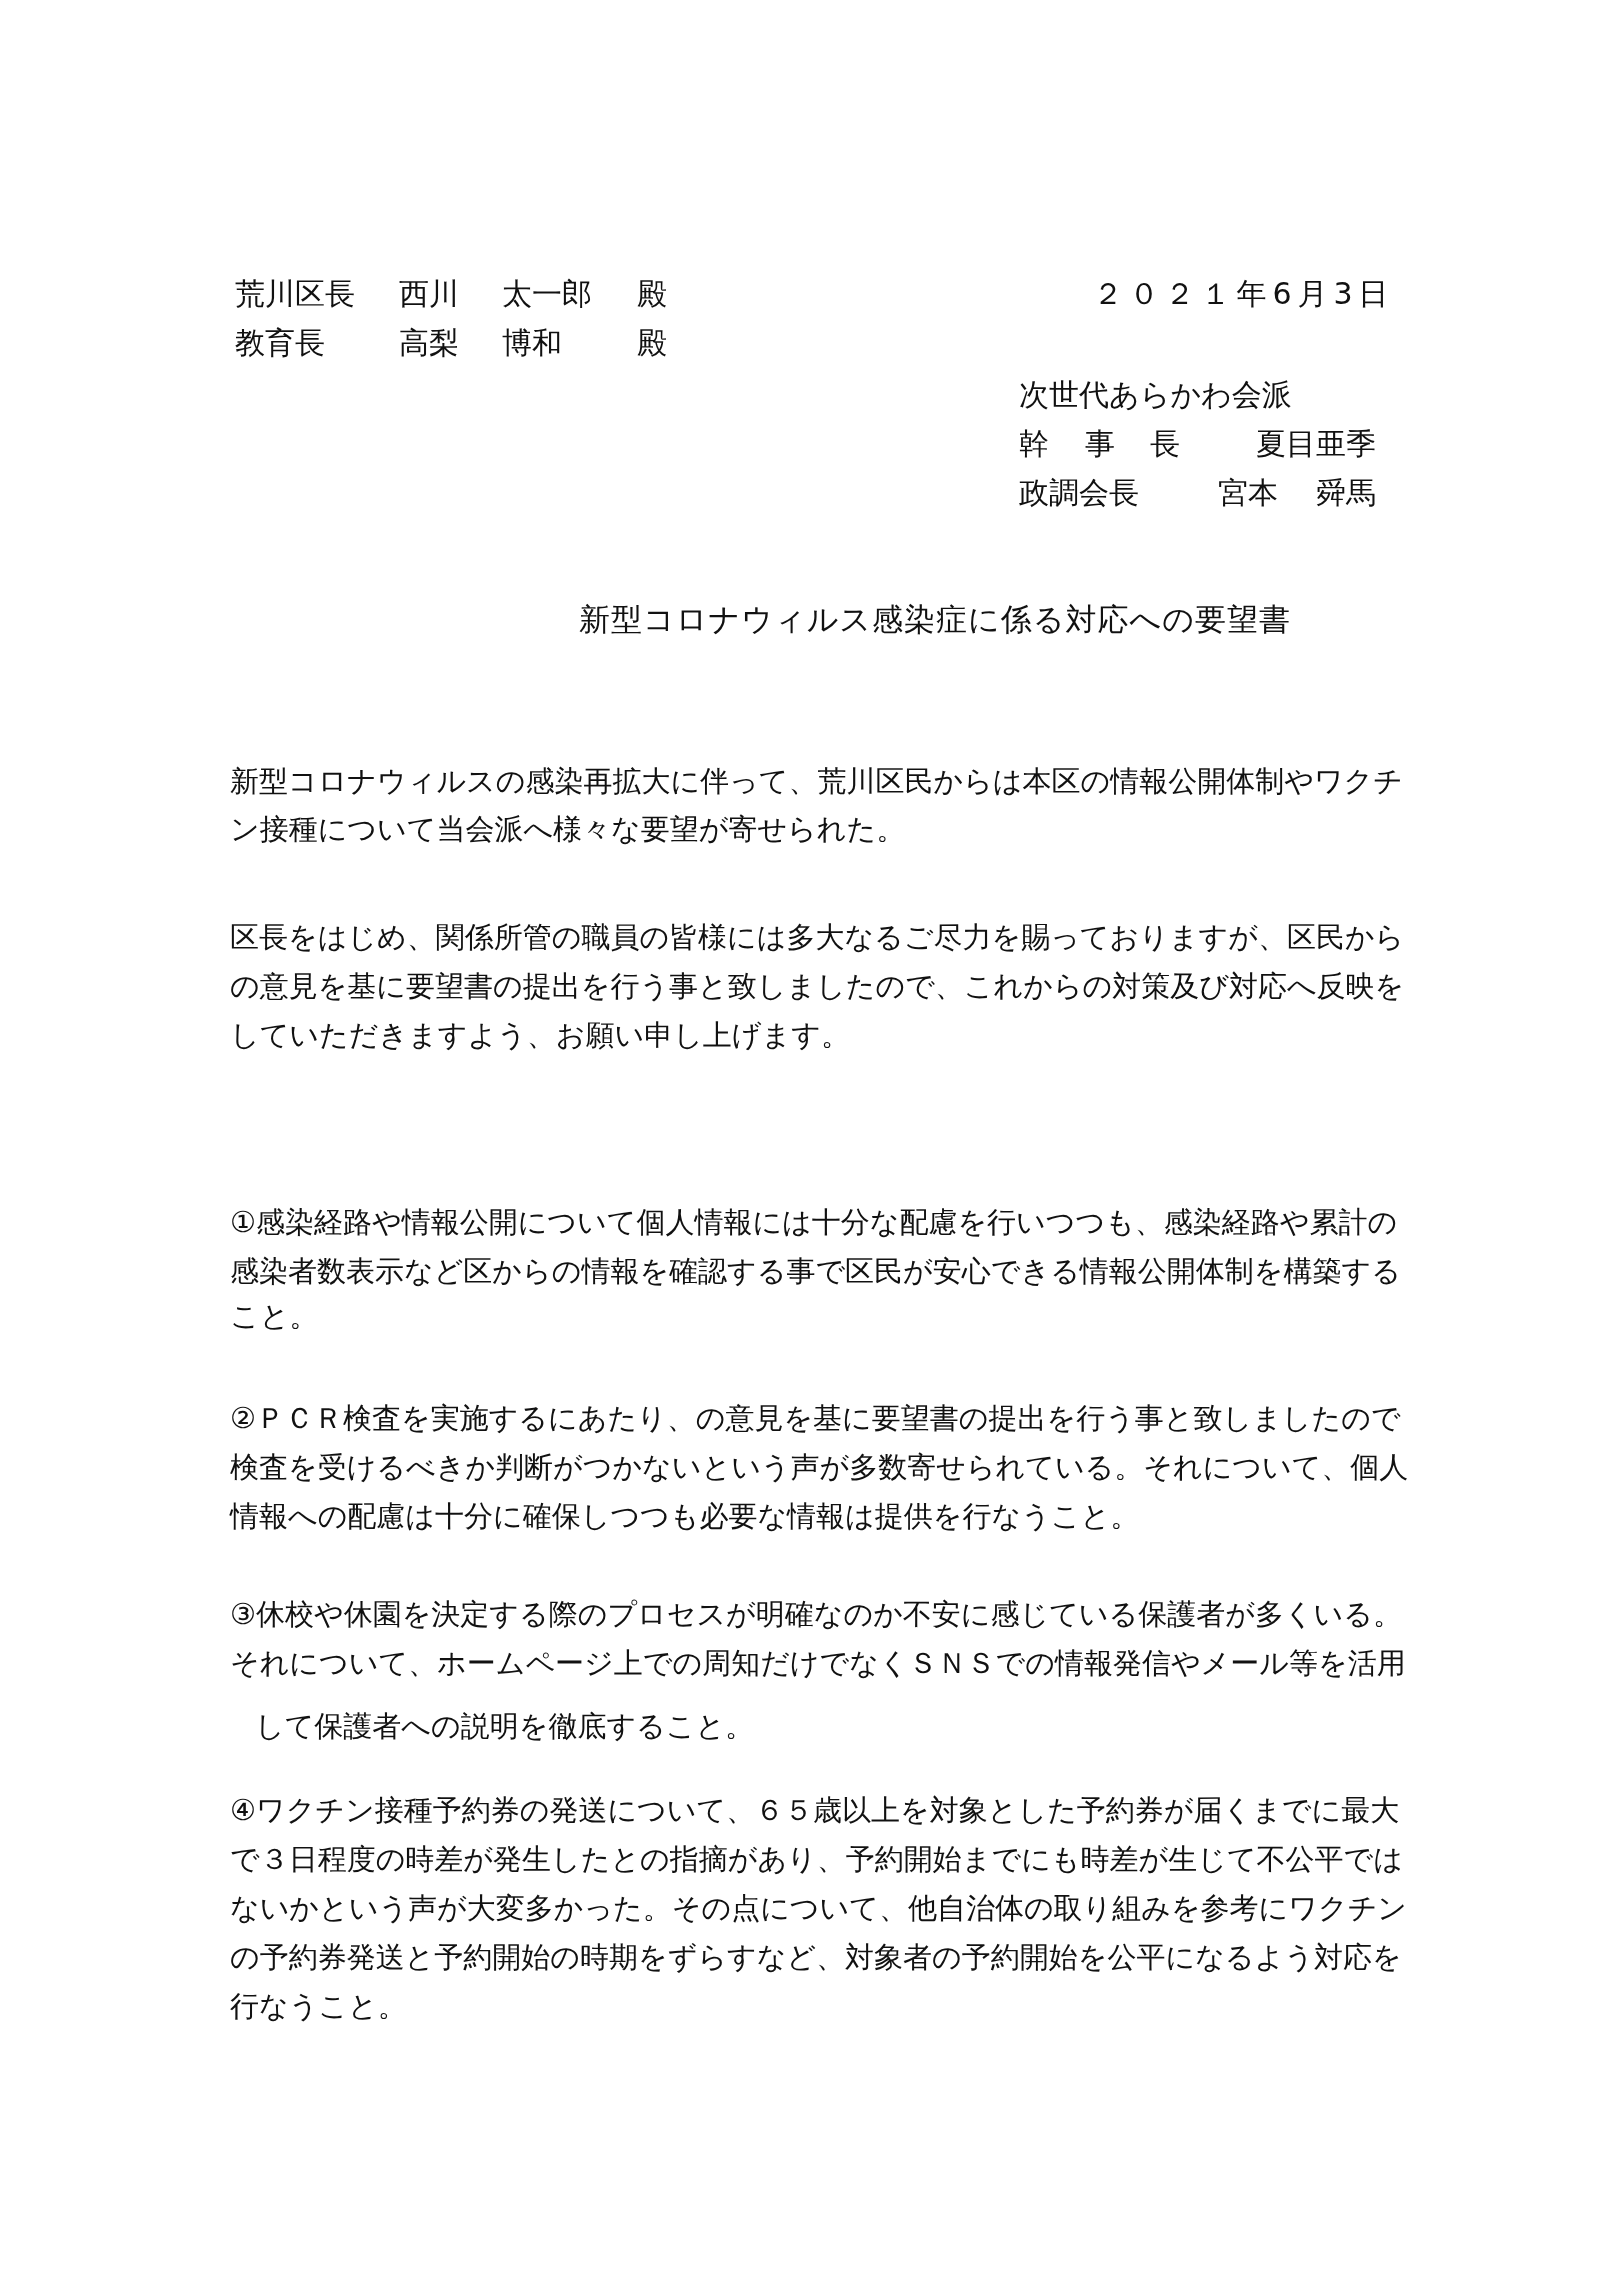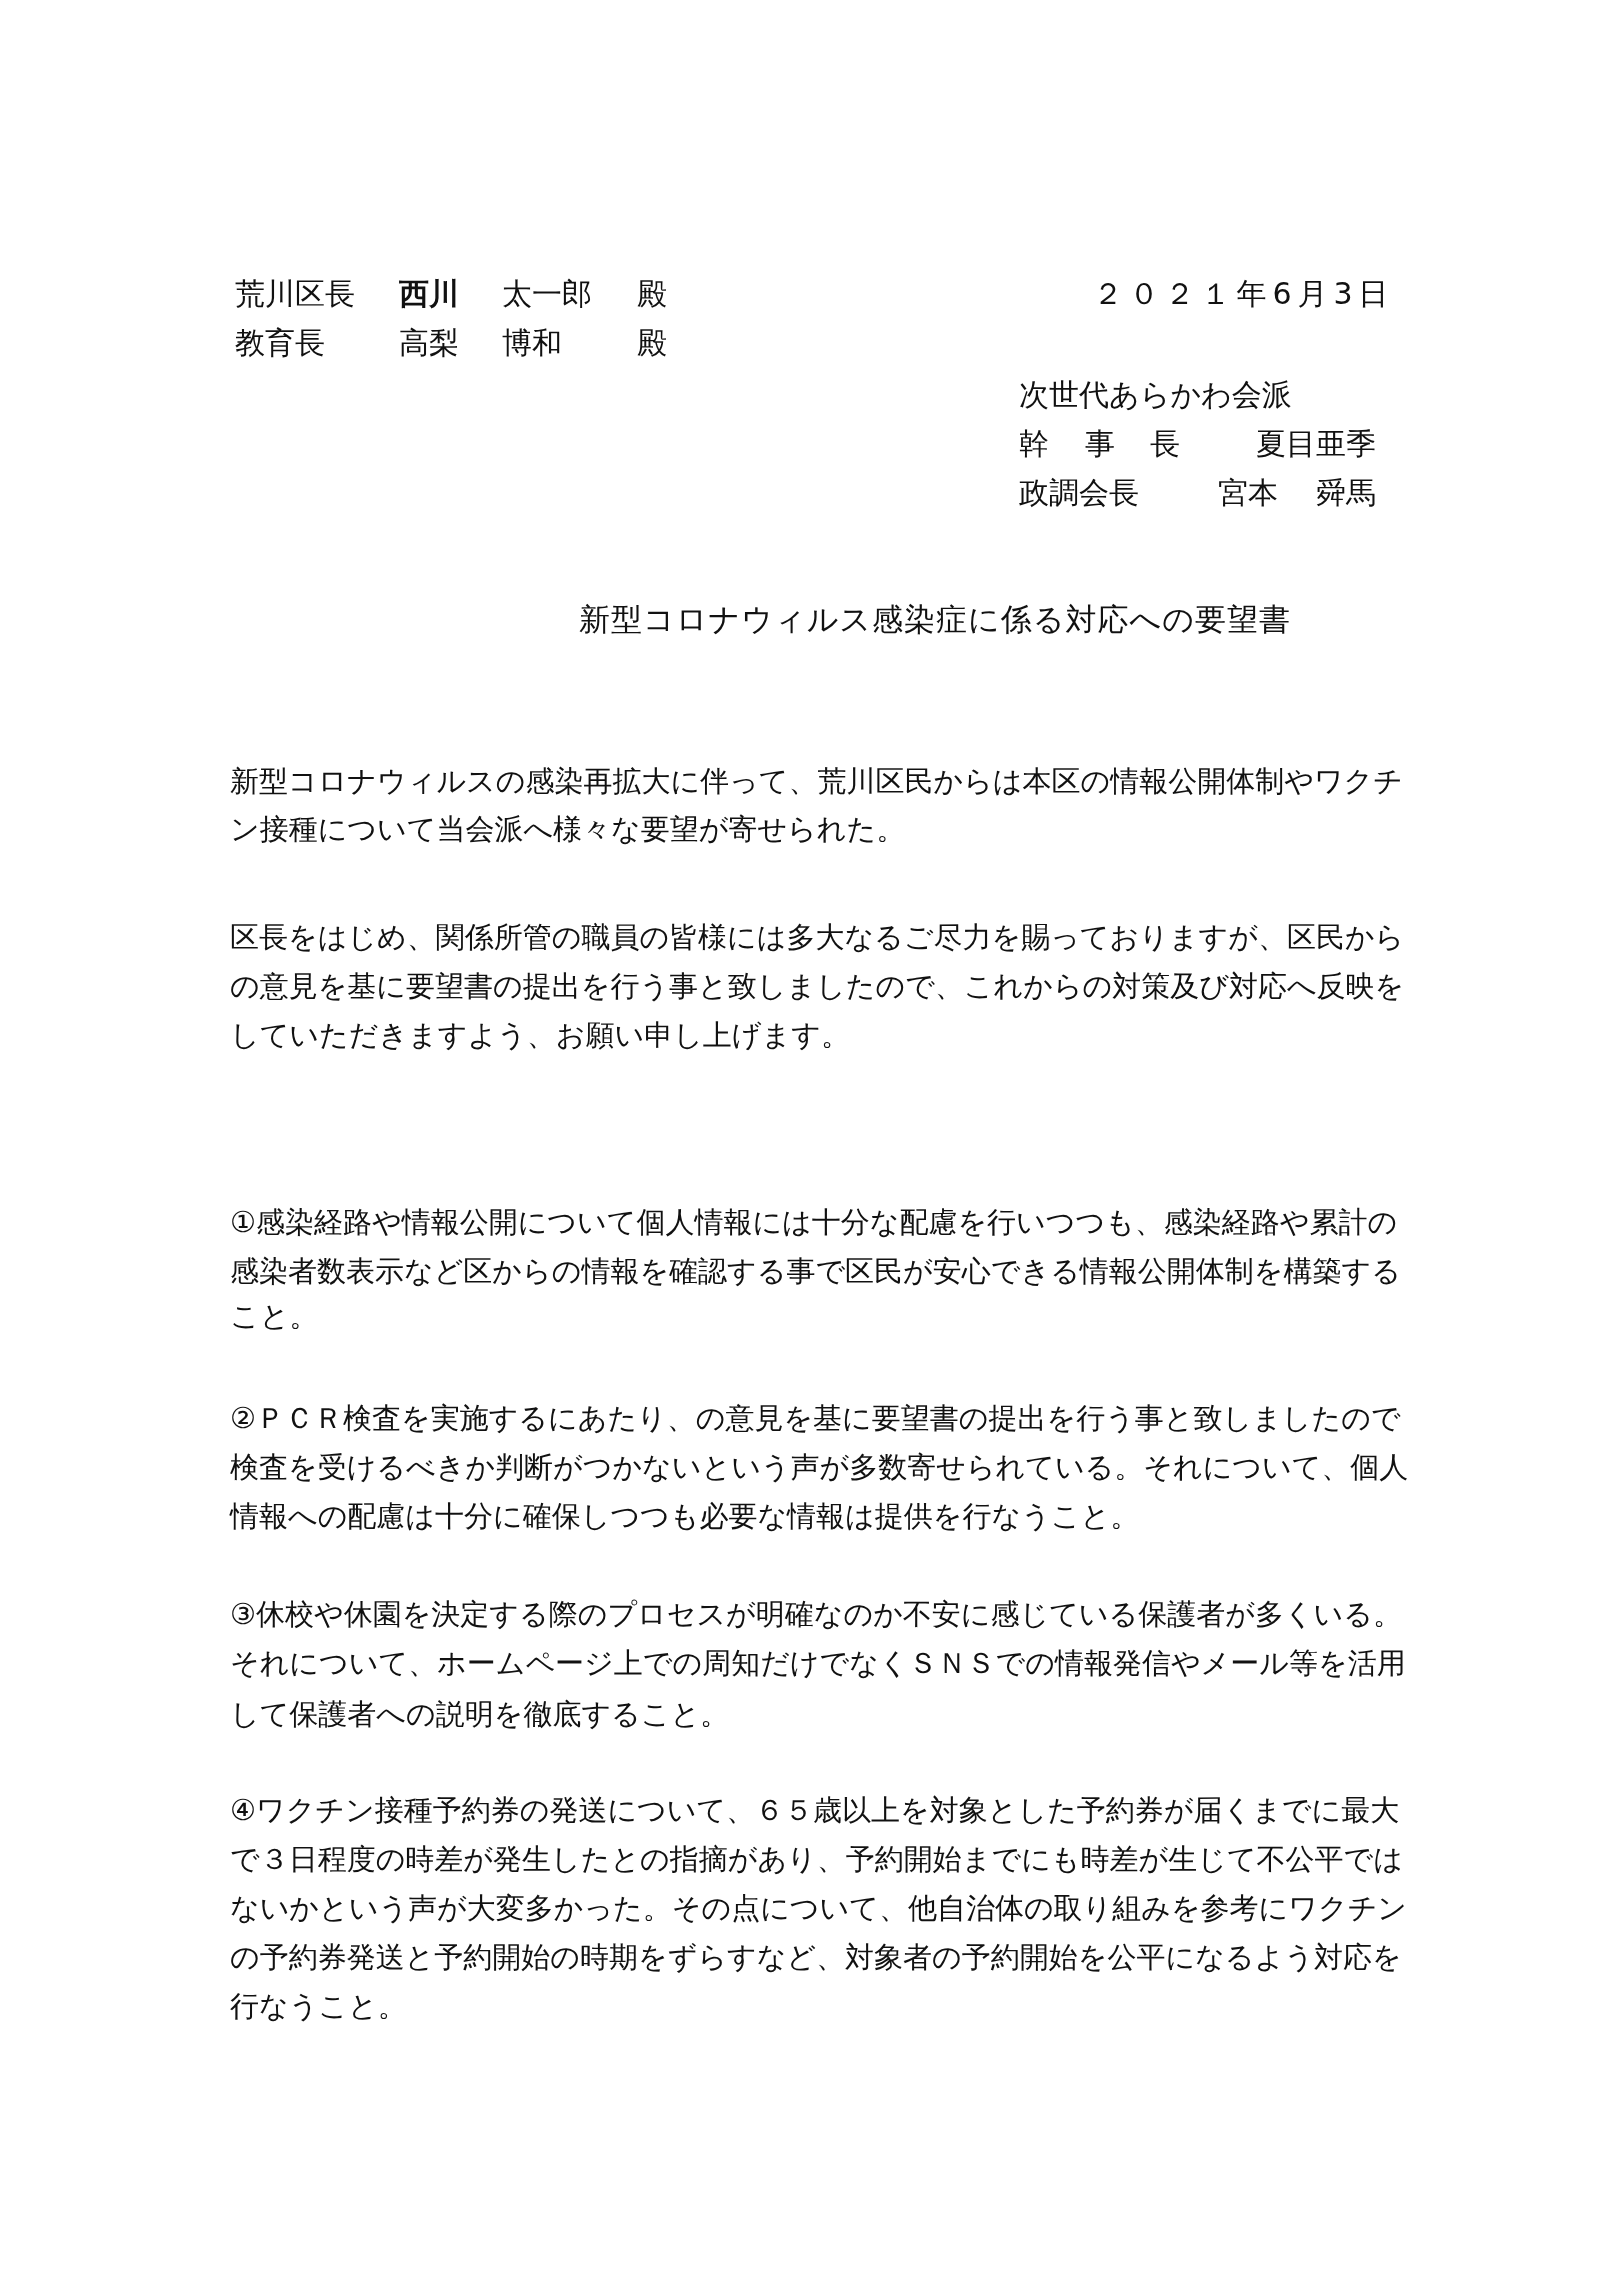--- a/index.html
+++ b/index.html
@@ -14,21 +14,21 @@
   .title { left: 0; width: 1291px; text-align: right; top: 600px; font-size: 31px; line-height: 39px; letter-spacing: 1px; }
   .para { position: absolute; left: 230px; width: 1171px; }
   .para .l { position: absolute; left: 0; white-space: nowrap; font-size: 29px; line-height: 33px; }
   .sender span { position: absolute; white-space: nowrap; font-size: 30px; line-height: 35px; }
 </style>
 </head>
 <body>
 
 <div class="addr-row" style="top:276px;">
   <span style="left:0;">荒川区長</span>
-  <span style="left:164px;font-weight:bold;">西川</span>
+  <span style="left:164px;">西川</span>
   <span style="left:267px;">太一郎</span>
   <span style="left:402px;">殿</span>
 </div>
 <div class="addr-row" style="top:325px;">
   <span style="left:0;">教育長</span>
   <span style="left:164px;">高梨</span>
   <span style="left:267px;">博和</span>
   <span style="left:402px;">殿</span>
 </div>
 
@@ -67,21 +67,21 @@
 
 <div class="para" style="top:1402px;">
   <div class="l" style="top:0;">②ＰＣＲ検査を実施するにあたり、の意見を基に要望書の提出を行う事と致しましたので</div>
   <div class="l" style="top:49px;">検査を受けるべきか判断がつかないという声が多数寄せられている。それについて、個人</div>
   <div class="l" style="top:98px;">情報への配慮は十分に確保しつつも必要な情報は提供を行なうこと。</div>
 </div>
 
 <div class="para" style="top:1598px;">
   <div class="l" style="top:0;text-align:center;">③休校や休園を決定する際のプロセスが明確なのか不安に感じている保護者が多くいる。</div>
   <div class="l" style="top:49px;">それについて、ホームページ上での周知だけでなくＳＮＳでの情報発信やメール等を活用</div>
-  <div class="l" style="top:100px;">して保護者への説明を徹底すること。</div>
+  <div class="l" style="top:112px;margin-left:25px;">して保護者への説明を徹底すること。</div>
 </div>
 
 <div class="para" style="top:1794px;">
   <div class="l" style="top:0;">④ワクチン接種予約券の発送について、６５歳以上を対象とした予約券が届くまでに最大</div>
   <div class="l" style="top:49px;">で３日程度の時差が発生したとの指摘があり、予約開始までにも時差が生じて不公平では</div>
   <div class="l" style="top:98px;">ないかという声が大変多かった。その点について、他自治体の取り組みを参考にワクチン</div>
   <div class="l" style="top:147px;">の予約券発送と予約開始の時期をずらすなど、対象者の予約開始を公平になるよう対応を</div>
   <div class="l" style="top:196px;">行なうこと。</div>
 </div>
 

